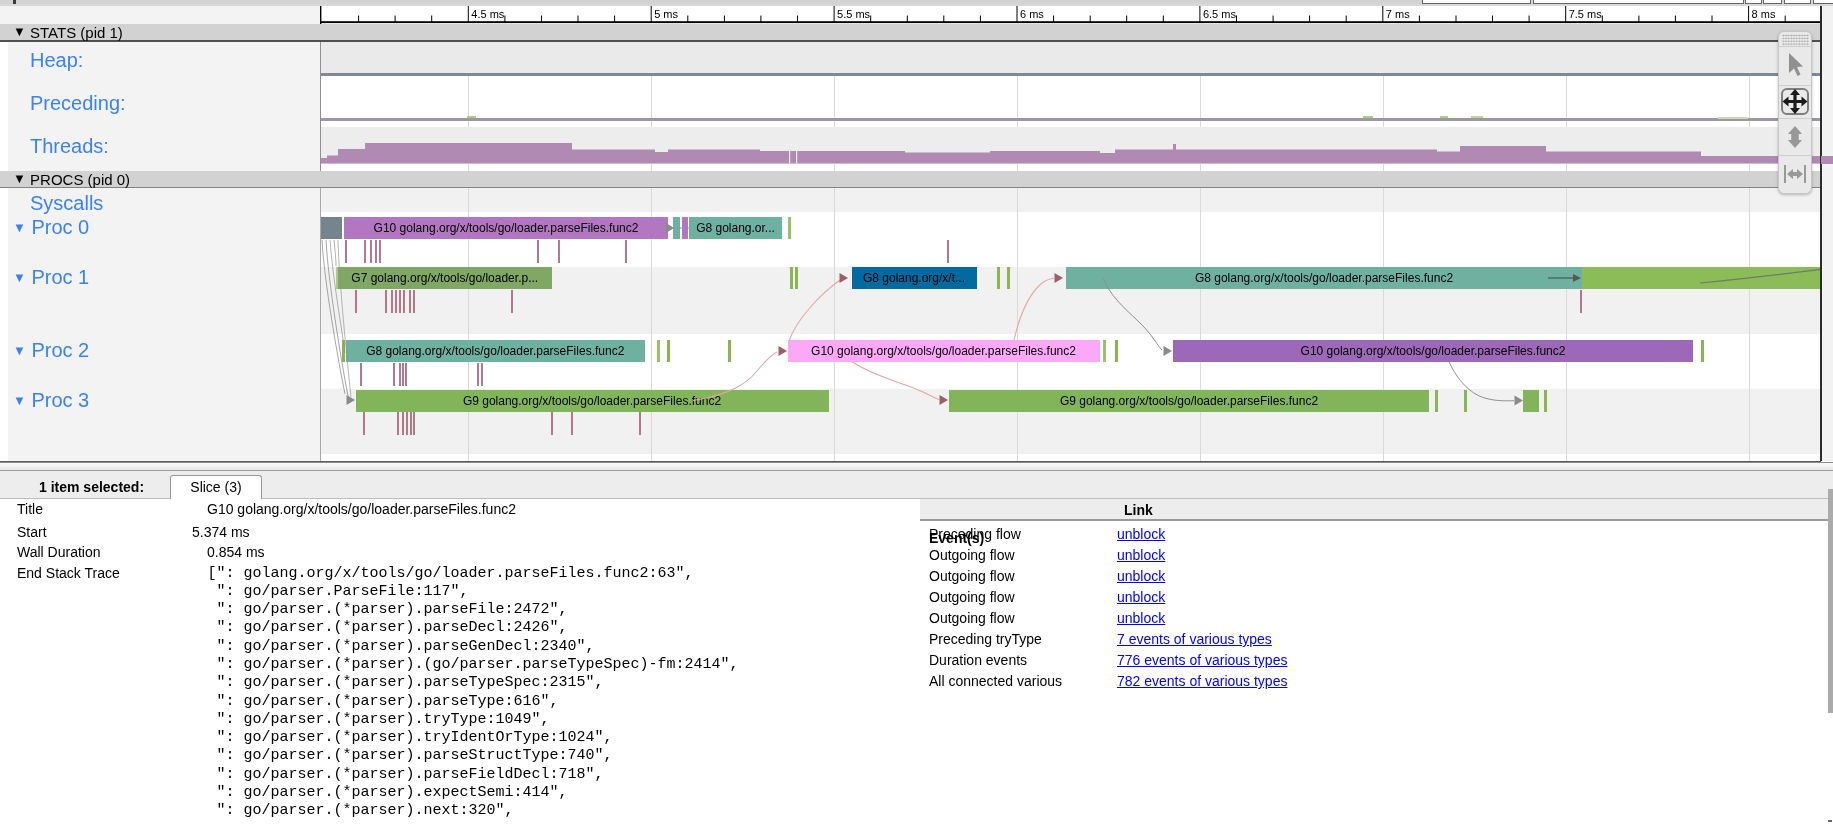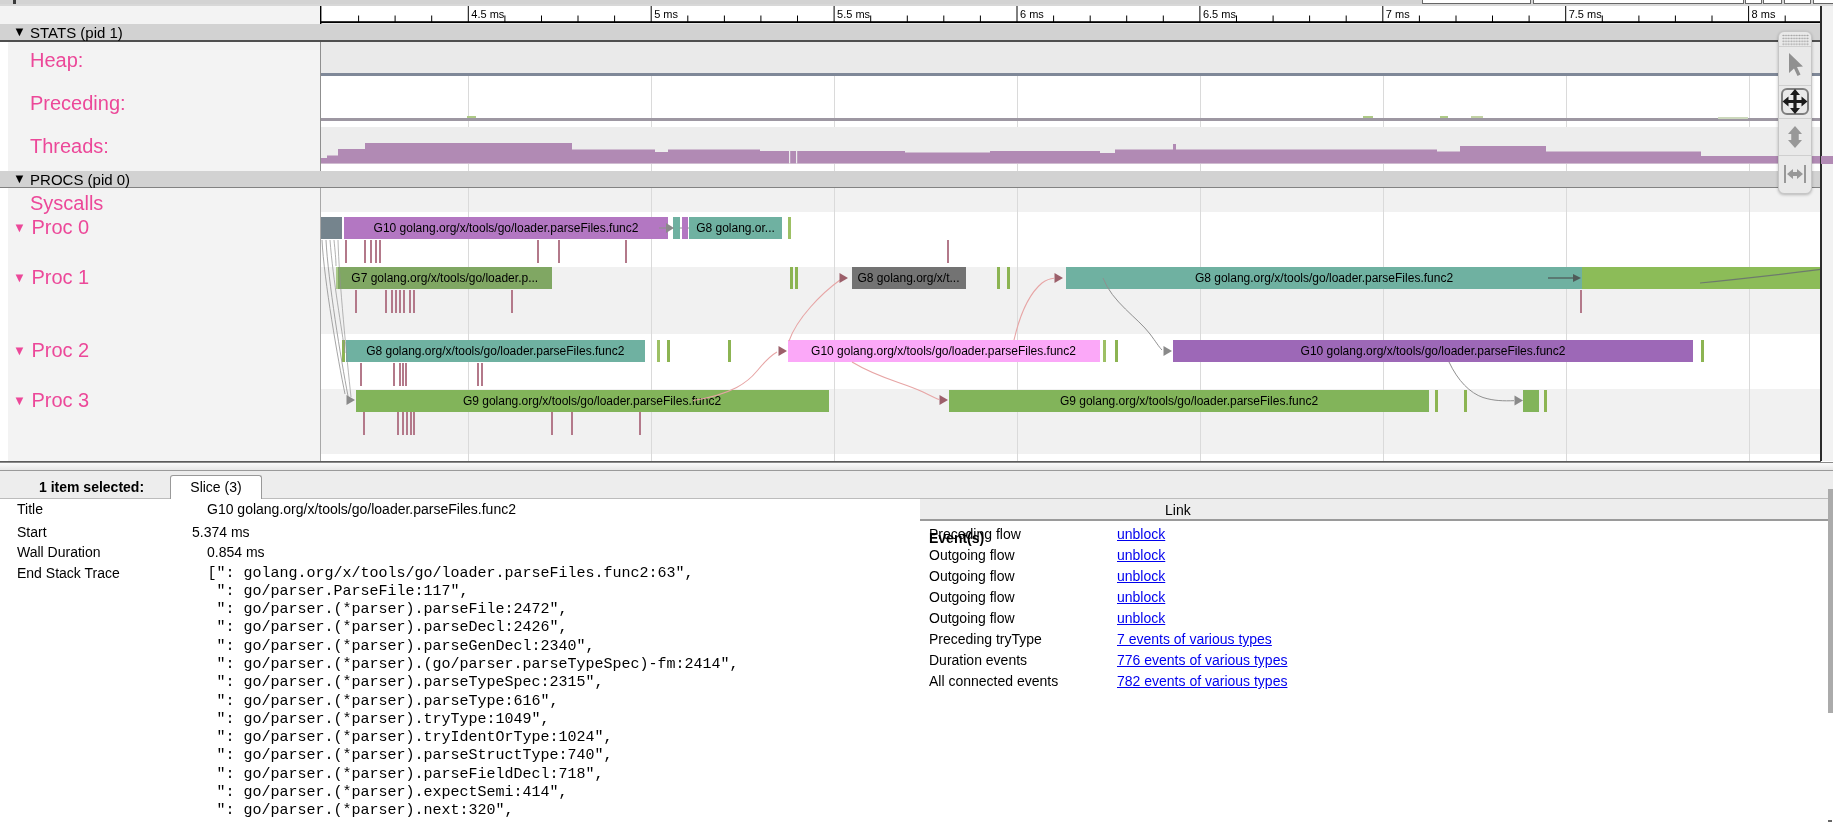--- a/index.html
+++ b/index.html
@@ -3,21 +3,21 @@
 <meta charset="utf-8">
 <style>
 * { margin:0; padding:0; box-sizing:border-box; }
 html,body { width:1833px; height:829px; overflow:hidden; background:#fff;
   font-family:"Liberation Sans", sans-serif; }
 .a { position:absolute; }
 .sl { position:absolute; height:22px; font-size:12px; line-height:22px;
   text-align:center; color:#000; overflow:hidden; white-space:nowrap; z-index:4; }
 .tk { position:absolute; width:2px; height:23px; background:#b3798a; z-index:4; }
 .gt { position:absolute; width:3px; height:22px; background:#8cb452; z-index:4; }
-.lbl { position:absolute; font-size:20px; color:#ec4899; white-space:nowrap; z-index:2; }
+.lbl { position:absolute; font-size:20px; color:#3b82f6; white-space:nowrap; z-index:2; }
 .tri { display:inline-block; font-size:13px; vertical-align:2px; }
 .hdr { position:absolute; left:0; width:1821px; background:#d2d2d2; font-size:15px;
   color:#000; z-index:6; }
 .grid { position:absolute; width:1px; background:#dadada; z-index:1; }
 .erow { position:absolute; font-size:14px; color:#000; white-space:nowrap; }
 .elink { position:absolute; font-size:14px; color:#0000ee; text-decoration:underline; white-space:nowrap; }
 </style>
 </head>
 <body>
 
@@ -148,21 +148,21 @@
 
 <div class="sl" style="left:320.5px;top:217px;width:21.0px;background:#75848d;color:#000"></div>
 <div class="sl" style="left:344.0px;top:217px;width:324.0px;background:#b377c2;color:#000">G10 golang.org/x/tools/go/loader.parseFiles.func2</div>
 <div class="sl" style="left:673.0px;top:217px;width:6.5px;background:#6fb1a1;color:#000"></div>
 <div class="sl" style="left:682.0px;top:217px;width:5.5px;background:#b377c2;color:#000"></div>
 <div class="sl" style="left:689.0px;top:217px;width:93.0px;background:#6fb1a1;color:#000">G8 golang.or...</div>
 <div class="gt" style="left:788px;top:217px;background:#9dc064"></div>
 <div class="sl" style="left:335.5px;top:267px;width:216.5px;background:#80a763;border-left:2px solid #abca8b;color:#000">G7 golang.org/x/tools/go/loader.p...</div>
 <div class="gt" style="left:790px;top:267px"></div>
 <div class="gt" style="left:794.5px;top:267px"></div>
-<div class="sl" style="left:851.5px;top:267px;width:114px;background:#737373;color:#000">G8 golang.org/x/t...</div>
+<div class="sl" style="left:851.5px;top:267px;width:125px;background:#0369a1;color:#000">G8 golang.org/x/t...</div>
 <div class="gt" style="left:997px;top:267px"></div>
 <div class="gt" style="left:1006.5px;top:267px"></div>
 <div class="sl" style="left:1066.0px;top:267px;width:516.0px;background:#6fb1a1;color:#000">G8 golang.org/x/tools/go/loader.parseFiles.func2</div>
 <div class="sl" style="left:1582.0px;top:267px;width:238.0px;background:#8cbc58;color:#000"></div>
 <div class="gt" style="left:342px;top:340px"></div>
 <div class="sl" style="left:345.5px;top:340px;width:299.5px;background:#6fb1a1;color:#000">G8 golang.org/x/tools/go/loader.parseFiles.func2</div>
 <div class="gt" style="left:656.5px;top:340px;background:#9dc064"></div>
 <div class="gt" style="left:667px;top:340px"></div>
 <div class="gt" style="left:728px;top:340px"></div>
 <div class="sl" style="left:787.5px;top:340px;width:312.0px;background:#fba8f8;color:#000">G10 golang.org/x/tools/go/loader.parseFiles.func2</div>
@@ -283,32 +283,32 @@
  ": go/parser.(*parser).parseType:616",
  ": go/parser.(*parser).tryType:1049",
  ": go/parser.(*parser).tryIdentOrType:1024",
  ": go/parser.(*parser).parseStructType:740",
  ": go/parser.(*parser).parseFieldDecl:718",
  ": go/parser.(*parser).expectSemi:414",
  ": go/parser.(*parser).next:320",</div>
 
 <div class="a" style="left:920px;top:499px;width:908px;height:22px;background:#ededed;border-bottom:2px solid #9a9a9a;z-index:9"></div>
 <div class="erow" style="left:929px;top:530px;font-weight:bold;z-index:10">Event(s)</div>
-<div class="erow" style="left:1165px;top:502px;font-weight:normal;z-index:10">Link</div>
+<div class="erow" style="left:1124px;top:502px;font-weight:bold;z-index:10">Link</div>
 <div class="erow" style="left:929px;top:525.5px;z-index:10">Preceding flow</div>
 <div class="elink" style="left:1117px;top:525.5px;z-index:10">unblock</div>
 <div class="erow" style="left:929px;top:546.6px;z-index:10">Outgoing flow</div>
 <div class="elink" style="left:1117px;top:546.6px;z-index:10">unblock</div>
 <div class="erow" style="left:929px;top:567.7px;z-index:10">Outgoing flow</div>
 <div class="elink" style="left:1117px;top:567.7px;z-index:10">unblock</div>
 <div class="erow" style="left:929px;top:588.8px;z-index:10">Outgoing flow</div>
 <div class="elink" style="left:1117px;top:588.8px;z-index:10">unblock</div>
 <div class="erow" style="left:929px;top:609.9px;z-index:10">Outgoing flow</div>
 <div class="elink" style="left:1117px;top:609.9px;z-index:10">unblock</div>
 <div class="erow" style="left:929px;top:631.0px;z-index:10">Preceding tryType</div>
 <div class="elink" style="left:1117px;top:631.0px;z-index:10">7 events of various types</div>
 <div class="erow" style="left:929px;top:652.1px;z-index:10">Duration events</div>
 <div class="elink" style="left:1117px;top:652.1px;z-index:10">776 events of various types</div>
-<div class="erow" style="left:929px;top:673.2px;z-index:10">All connected events</div>
+<div class="erow" style="left:929px;top:673.2px;z-index:10">All connected various</div>
 <div class="elink" style="left:1117px;top:673.2px;z-index:10">782 events of various types</div>
 
 <div class="a" style="left:1828px;top:489px;width:5px;height:224px;background:#ababab;z-index:10"></div>
 <div class="a" style="left:1828px;top:820px;width:4px;height:2px;background:#666;z-index:10"></div>
 
 </body></html>

